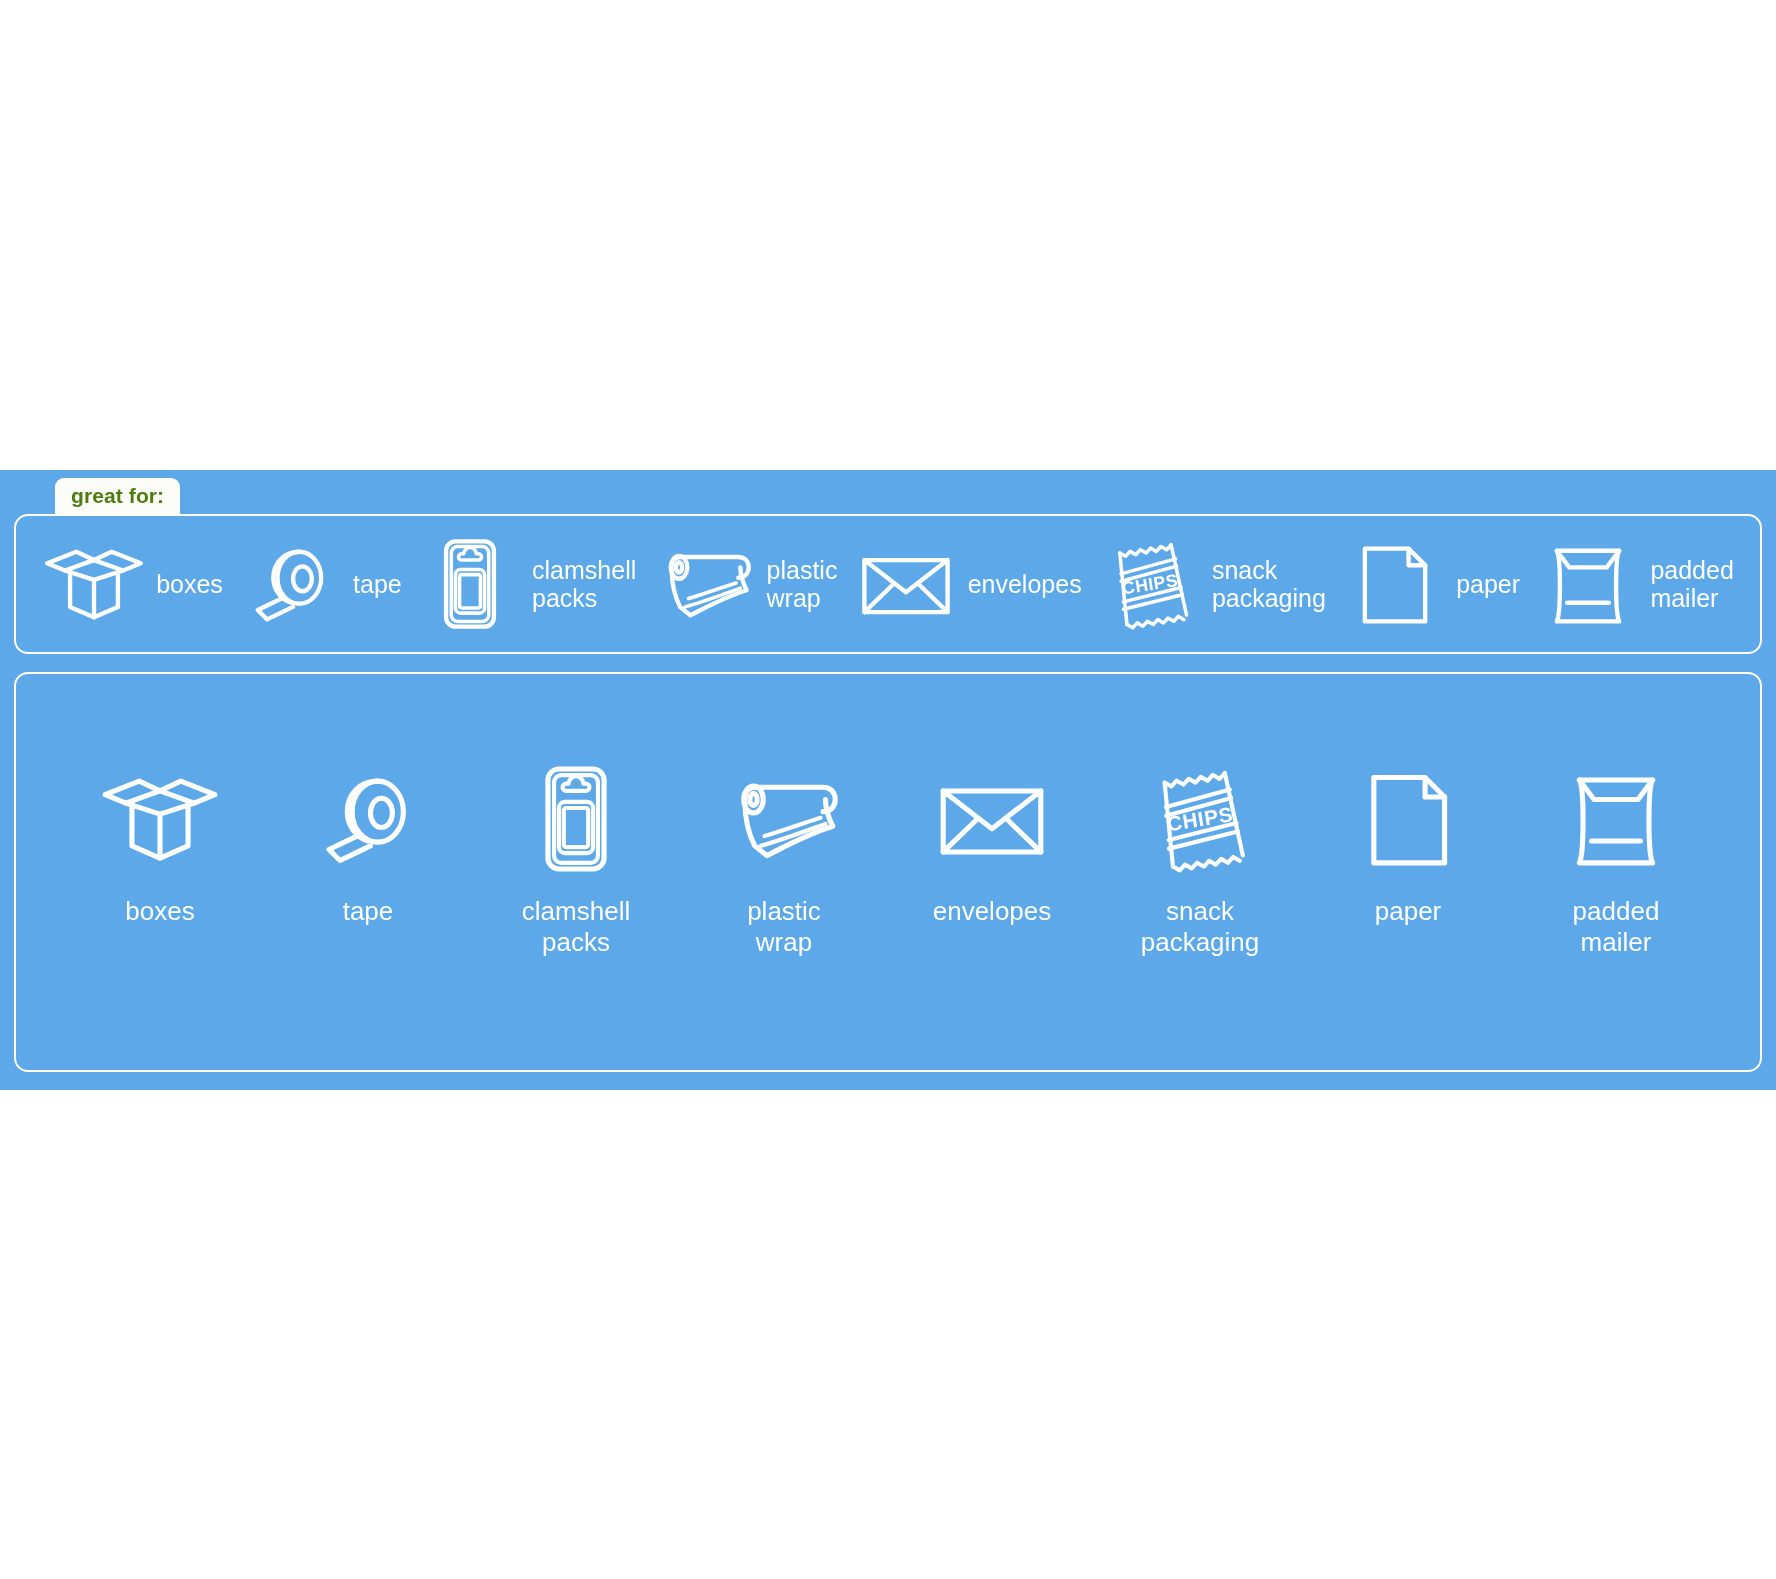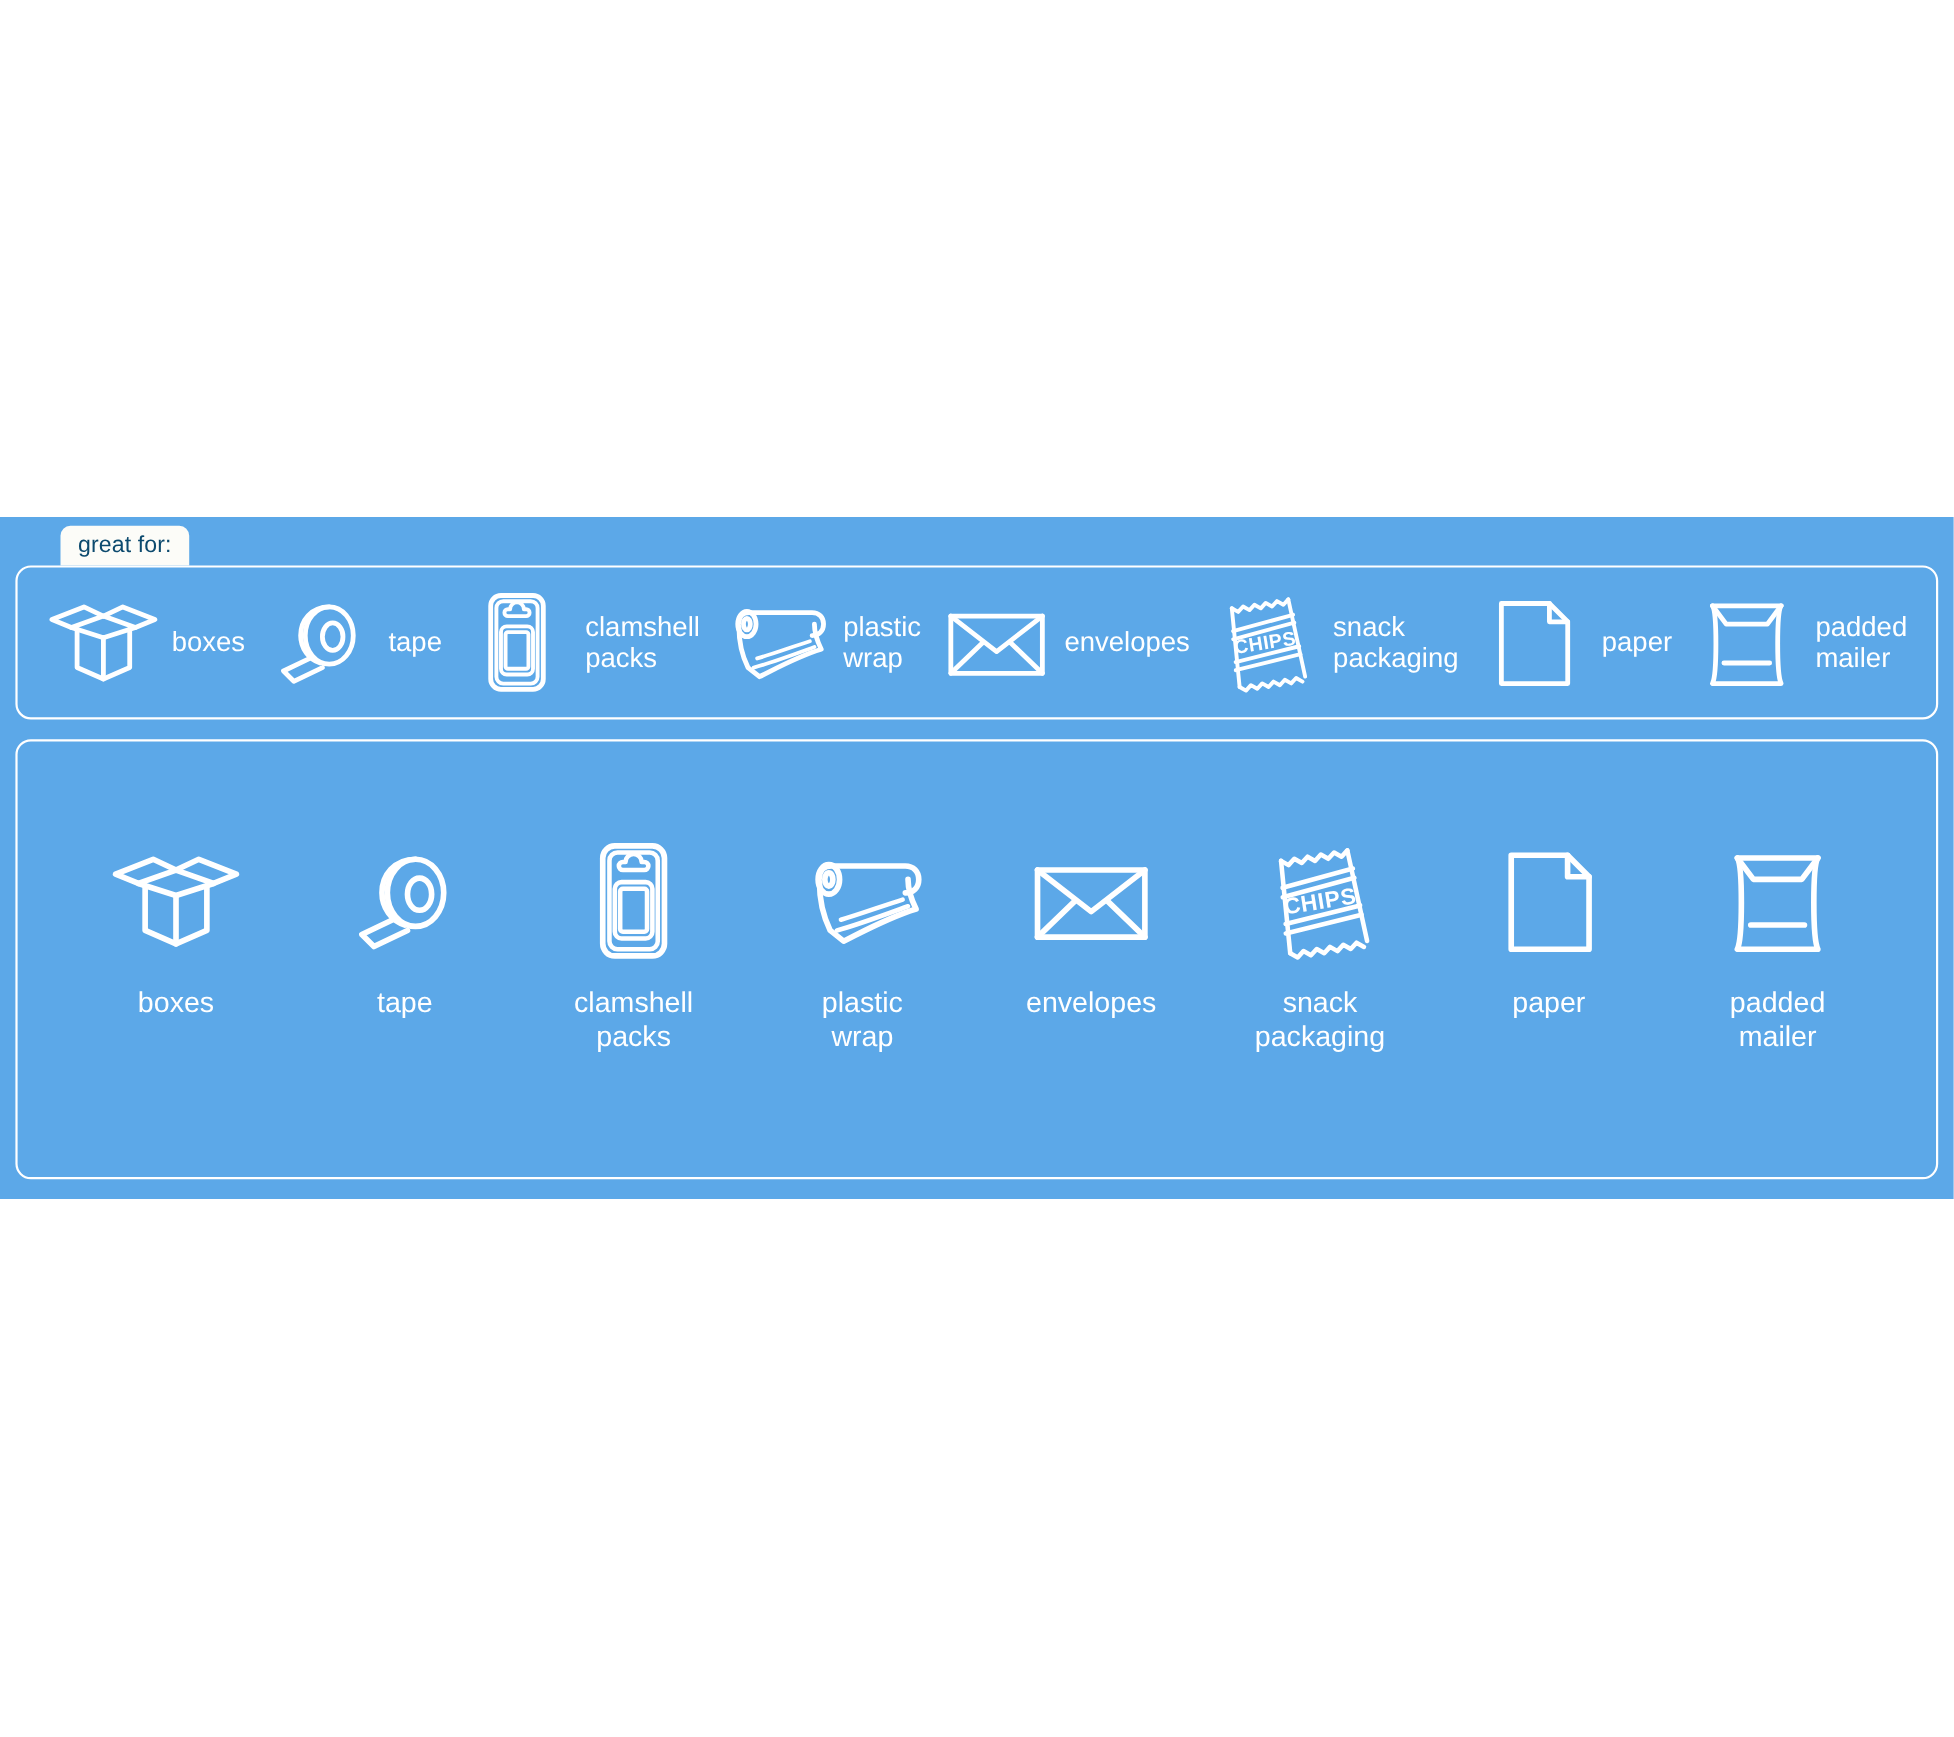--- a/index.html
+++ b/index.html
@@ -24,23 +24,23 @@
     height: 620px;
     background: #5CA8E8;
   }
 
   
   #great-for-pill {
     position: absolute;
     left: 55px;
     top: 8px;
     background: #fcfcf8;
-    color: #0c4a6e;
+    color: #4d7c0f;
     font-size: 21px;
-    font-weight: normal;
+    font-weight: bold;
     letter-spacing: .1px;
     padding: 7px 16px 8px 16px;
     border-radius: 9px 9px 0 0;
     z-index: 4;
     line-height: 1;
   }
 
   
   .panel {
     position: absolute;

